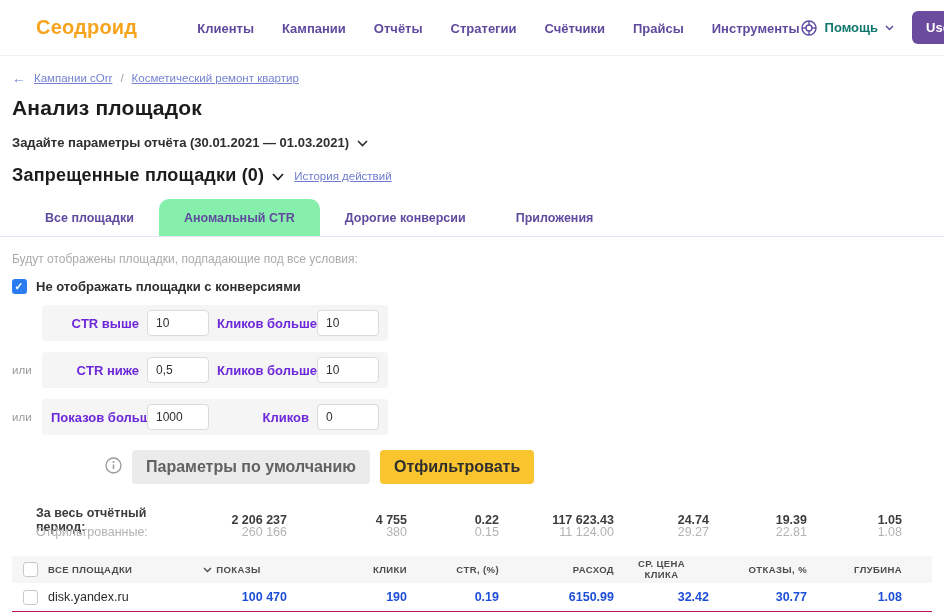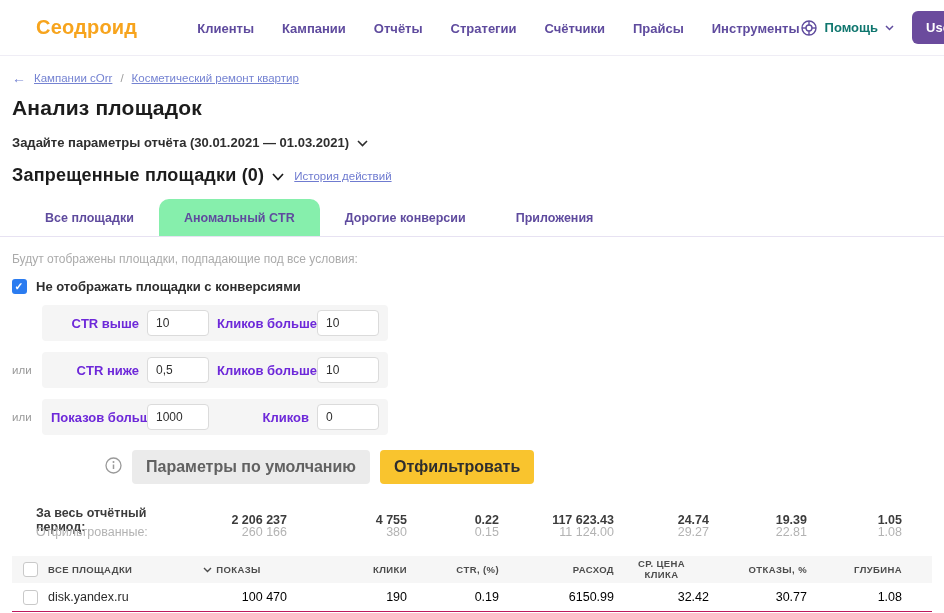--- a/index.html
+++ b/index.html
@@ -74,21 +74,21 @@
 
   .thead { margin-top:16px; background:#F6F6F6; height:27px; font-size:9.5px; font-weight:700;
     color:#4c4c4c; letter-spacing:.4px; text-transform:uppercase; }
   .thead .cell-cb { display:flex; justify-content:center; }
   .th-sort { display:inline-flex; align-items:center; gap:4px; justify-content:center; cursor:pointer; }
   .th-center { text-align:center; line-height:1.15; padding:0 6px; }
 
   .trow { height:29px; border-bottom:1px solid #be185d; font-size:12.5px; }
   .trow .cell-cb { display:flex; justify-content:center; }
   .domain { color:#2b2b2b; }
-  .val { font-weight:400; color:#000000; }
+  .val { font-weight:700; color:#1d4ed8; }
 </style>
 </head>
 <body>
 
 <header class="topnav">
   <div class="logo">Сеодроид</div>
   <ul class="nav-links">
     <li><a>Клиенты</a></li>
     <li><a>Кампании</a></li>
     <li><a>Отчёты</a></li>

